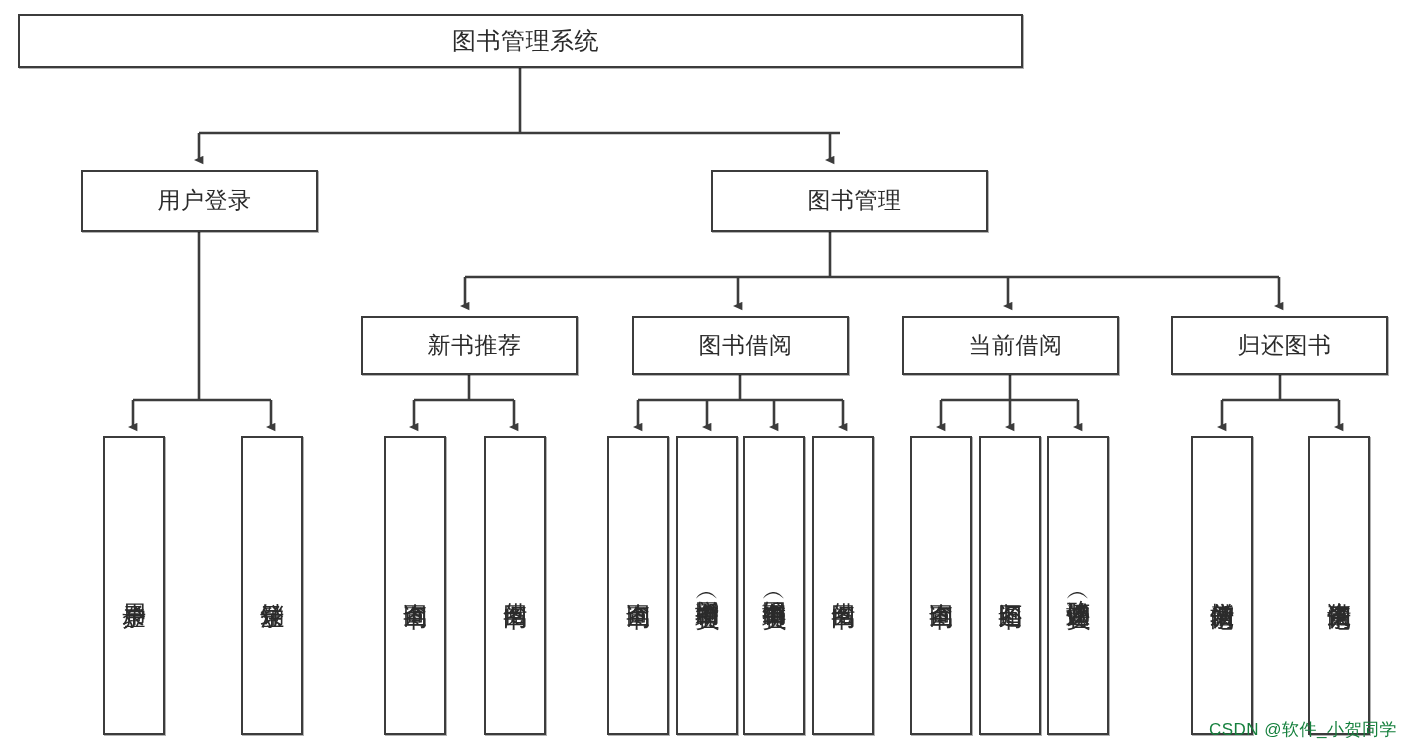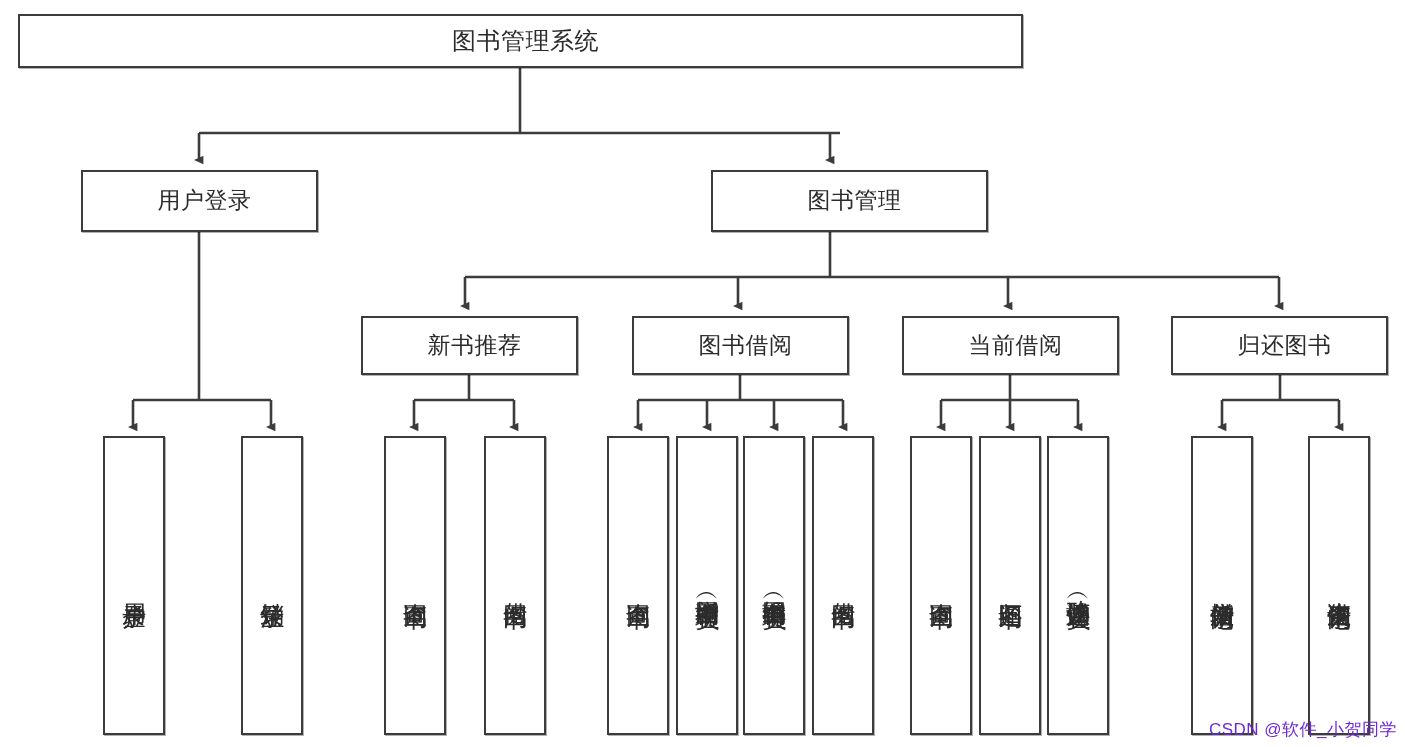--- a/index.html
+++ b/index.html
@@ -58,21 +58,21 @@
   .node-v .vtext {
     writing-mode: vertical-rl;
     text-orientation: upright;
     display: block;
   }
   .watermark {
     position: absolute;
     right: 8px;
     bottom: 6px;
     font-size: 17px;
-    color: #6d28d9;
+    color: #15803d;
     letter-spacing: 0.5px;
     white-space: nowrap;
     user-select: none;
   }
 </style>
 </head>
 <body>
 
 <div id="canvas">
 

